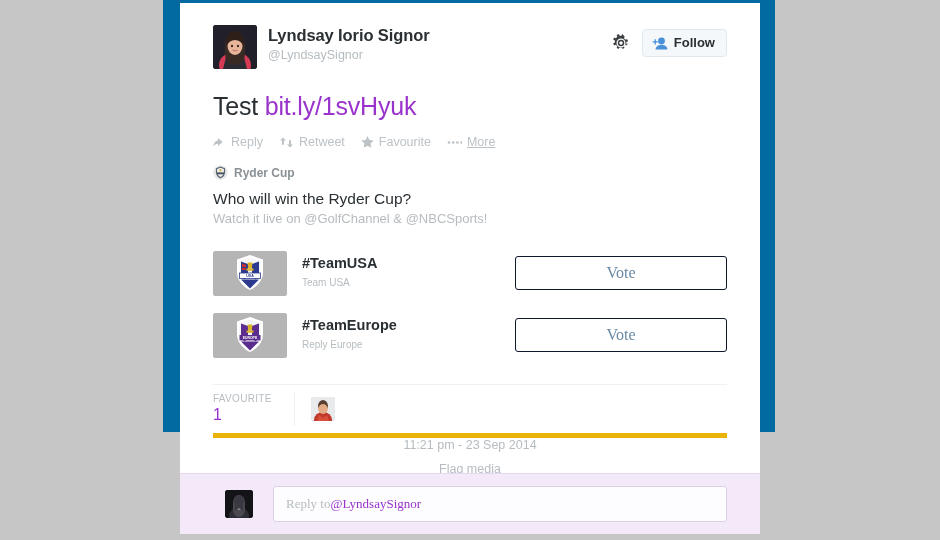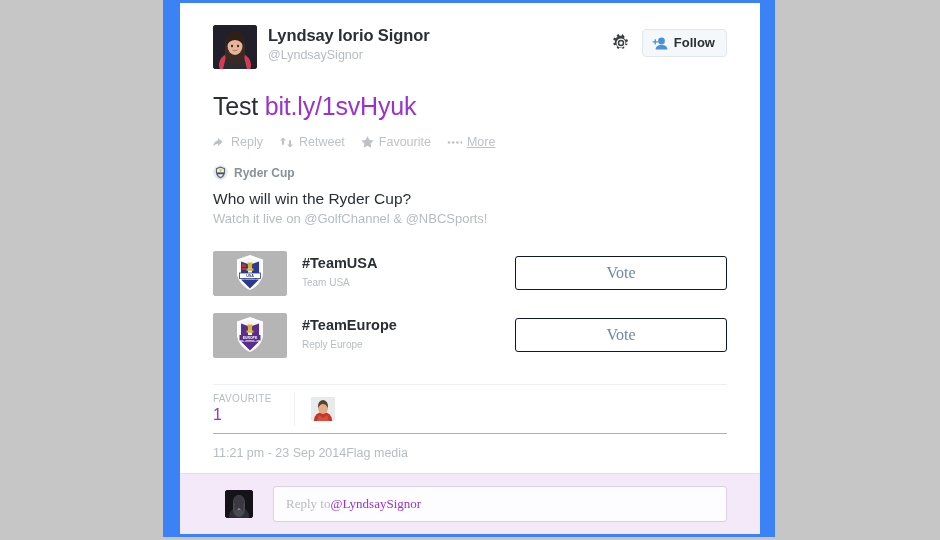--- a/index.html
+++ b/index.html
@@ -13,22 +13,22 @@
     font-family: "Liberation Sans", sans-serif;
     overflow: hidden;
   }
 
   
   .frame {
     position: absolute;
     left: 163px;
     top: 0;
     width: 612px;
-    height: 537px;
-    background: #3b82f6;
+    height: 432px;
+    background: #0369a1;
     box-sizing: border-box;
     padding: 17px;
   }
   .frame-inner {
     position: absolute;
     left: 17px;
     top: 3px;
     width: 580px;
     height: 531px;
     background: #ffffff;
@@ -243,26 +243,27 @@
   .face {
     width: 24px; height: 24px;
     border-radius: 3px;
     overflow: hidden;
     background: #c6cdd2;
   }
 
   
   .tweet-foot {
     display: flex;
-    justify-content: flex-start;
-    align-items: center;
-    border-top: 1px solid #eab308;
+    justify-content: space-between;
+    align-items: center;
+    border-top: 5px solid #eab308;
     height: 38px;
     font-size: 12.5px;
     color: #b6bcc0;
+    flex-direction: column;
   }
   .flag-media { cursor: pointer; }
 
   
   .reply-bar {
     position: absolute;
     left: 0;
     top: 470px;
     width: 580px;
     height: 61px;

